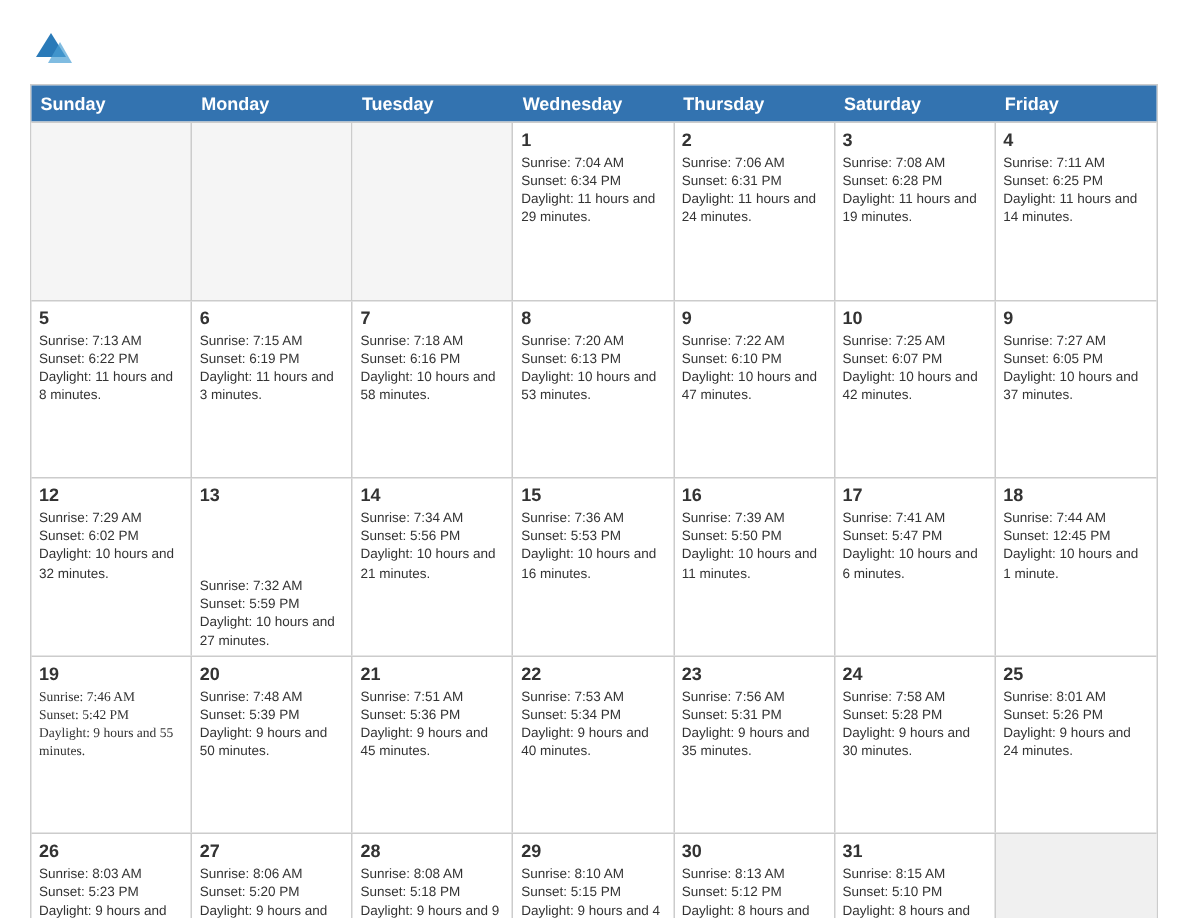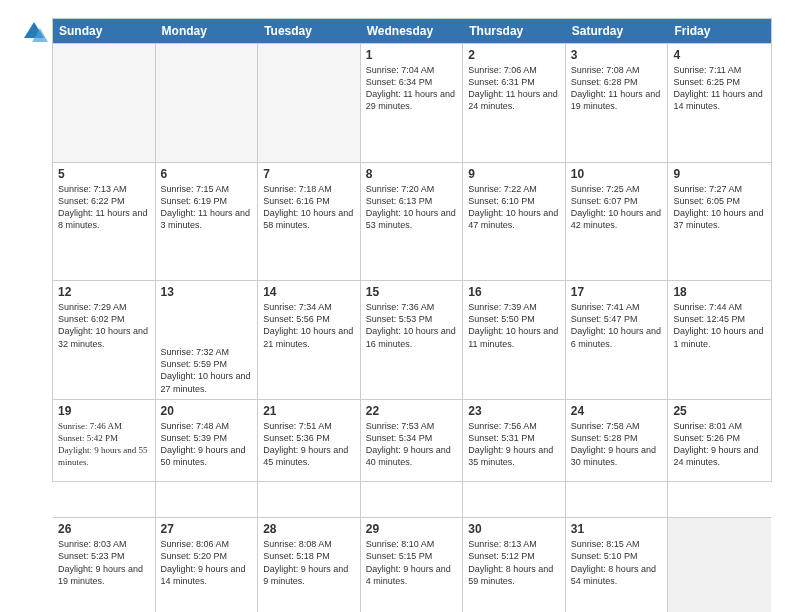--- a/index.html
+++ b/index.html
@@ -8,21 +8,21 @@
       height: 612px;
       font-family: Arial, sans-serif;
       background: #fff;
       overflow: hidden;
     }
     .page {
       width: 792px;
       height: 492px;
       padding: 18px 20px 10px 20px;
       display: flex;
-      flex-direction: row;
+      flex-direction: column;
     }
     .header {
       display: flex;
       justify-content: space-between;
       align-items: flex-start;
       margin-bottom: 10px;
     }
     .logo {
       display: flex;
       align-items: center;

